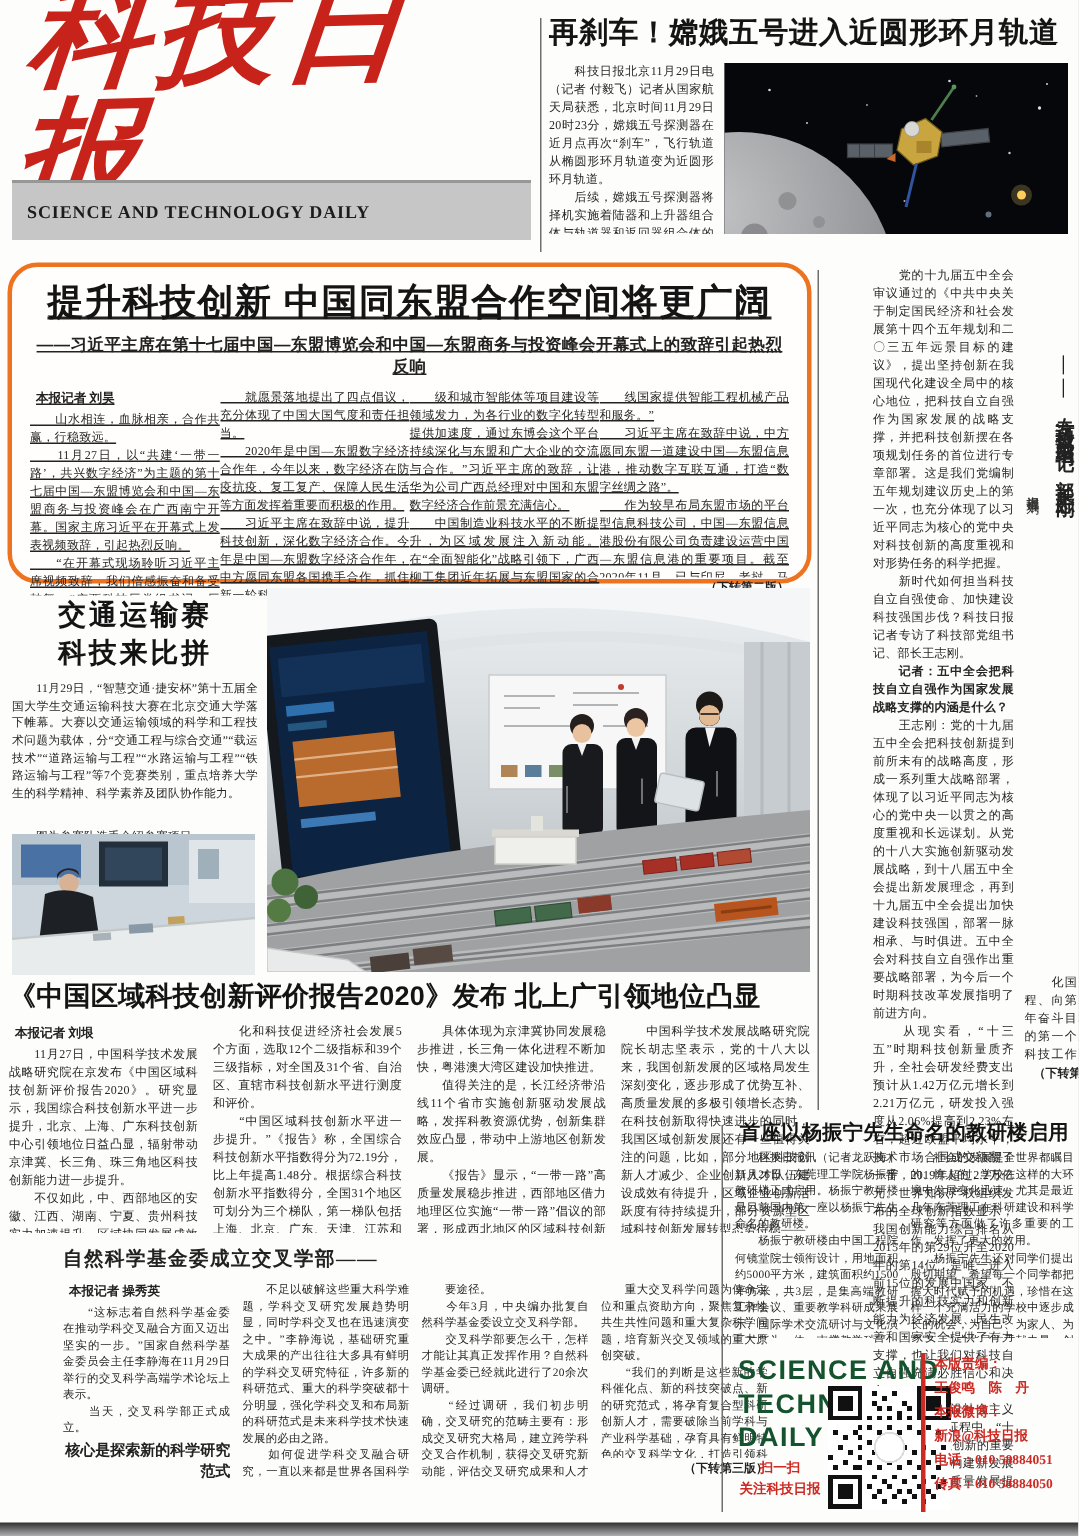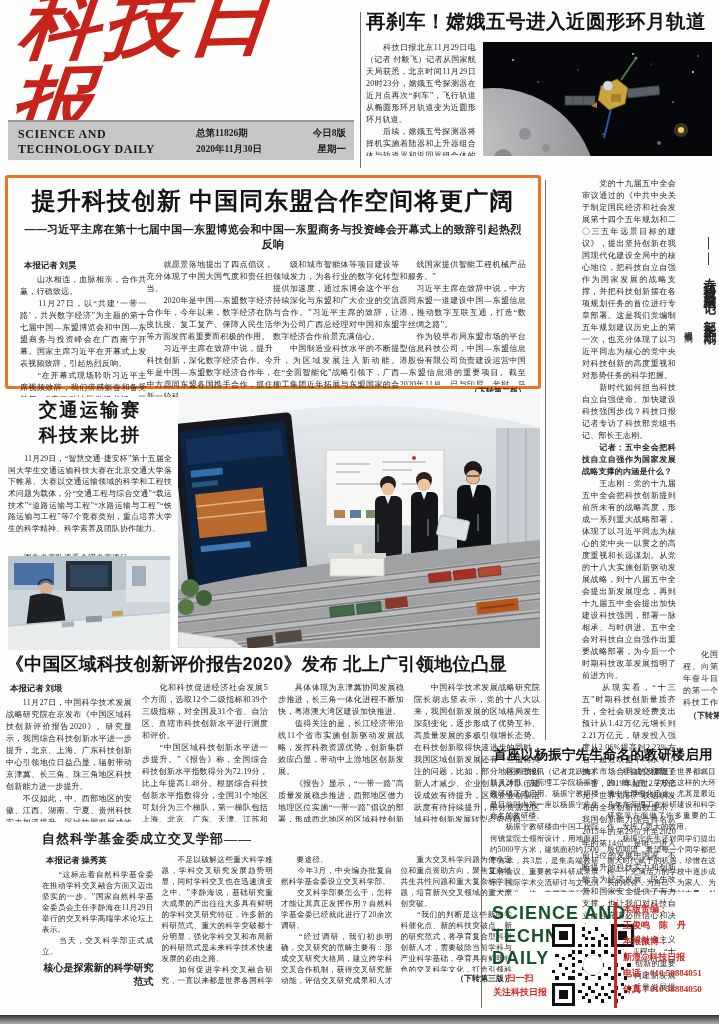--- a/index.html
+++ b/index.html
@@ -25,21 +25,21 @@
 
   
   .c5{position:absolute;left:366px;top:8px;width:348px;}
   .c5 h2{margin:0;font-size:19.5px;letter-spacing:.5px;}
   .c5row{display:flex;gap:7px;margin-top:7px;}
   .c5text{width:110px;height:114px;}
   .c5photo{width:229px;height:114px;background:#06070a;}
 
   
   .leadbox{position:absolute;left:5px;top:175px;width:536px;height:214px;box-sizing:border-box;
-      border:3px solid #ee7320;border-radius:3px;background:#fffefd;padding:7px 12px 6px;}
+      border:3px solid #ee7320;border-radius:20px;background:#fffefd;padding:7px 12px 6px;text-decoration:underline;}
   .leadbox h1{margin:0;font-size:24px;text-align:center;letter-spacing:1px;}
   .leadbox .sub{font-size:11px;font-weight:bold;text-align:center;margin-top:5px;letter-spacing:.3px;
       font-family:"Liberation Sans","DejaVu Sans",sans-serif;}
   .lcols{display:flex;margin-top:7px;height:138px;overflow:hidden;}
   .lcols .col{flex:1;overflow:hidden;}
 
   
   .rightcol{position:absolute;left:582px;top:175px;width:163px;height:567px;}
   .rcolA{position:absolute;left:0;top:3px;width:94px;height:562px;}
   .rq{font-weight:bold;}
@@ -101,30 +101,20 @@
 <body>
 
 <div class="page">
 
   <div class="brand">
     <span>科技日报</span>
   </div>
   <div class="strip">
     <div>
       <div class="eng">SCIENCE AND TECHNOLOGY DAILY</div>
-    </div>
-    <div class="strip-right">
-      <div class="row">
-        <span>总第11826期</span>
-        <span>今日8版</span>
-      </div>
-      <div class="row">
-        <span>2020年11月30日</span>
-        <span>星期一</span>
-      </div>
     </div>
   </div>
 
   <div class="c5">
     <h2 class="hd">再刹车！嫦娥五号进入近圆形环月轨道</h2>
     <div class="c5row">
       <div class="c5text bt">　　科技日报北京11月29日电（记者 付毅飞）记者从国家航天局获悉，北京时间11月29日20时23分，嫦娥五号探测器在近月点再次“刹车”，飞行轨道从椭圆形环月轨道变为近圆形环月轨道。
 　　后续，嫦娥五号探测器将择机实施着陆器和上升器组合体与轨道器和返回器组合体的分离，着陆器和上升器组合体将择机软着陆于月球正面预选区域，开展月面自动采样等后续工作。
 　　北京时间11月29日20时23分，嫦娥五号探测器在近月点再次“刹车”（二维模拟图示）。 北京航天飞行控制中心供图</div>
       <svg class="c5photo" viewBox="0 0 229 114">

